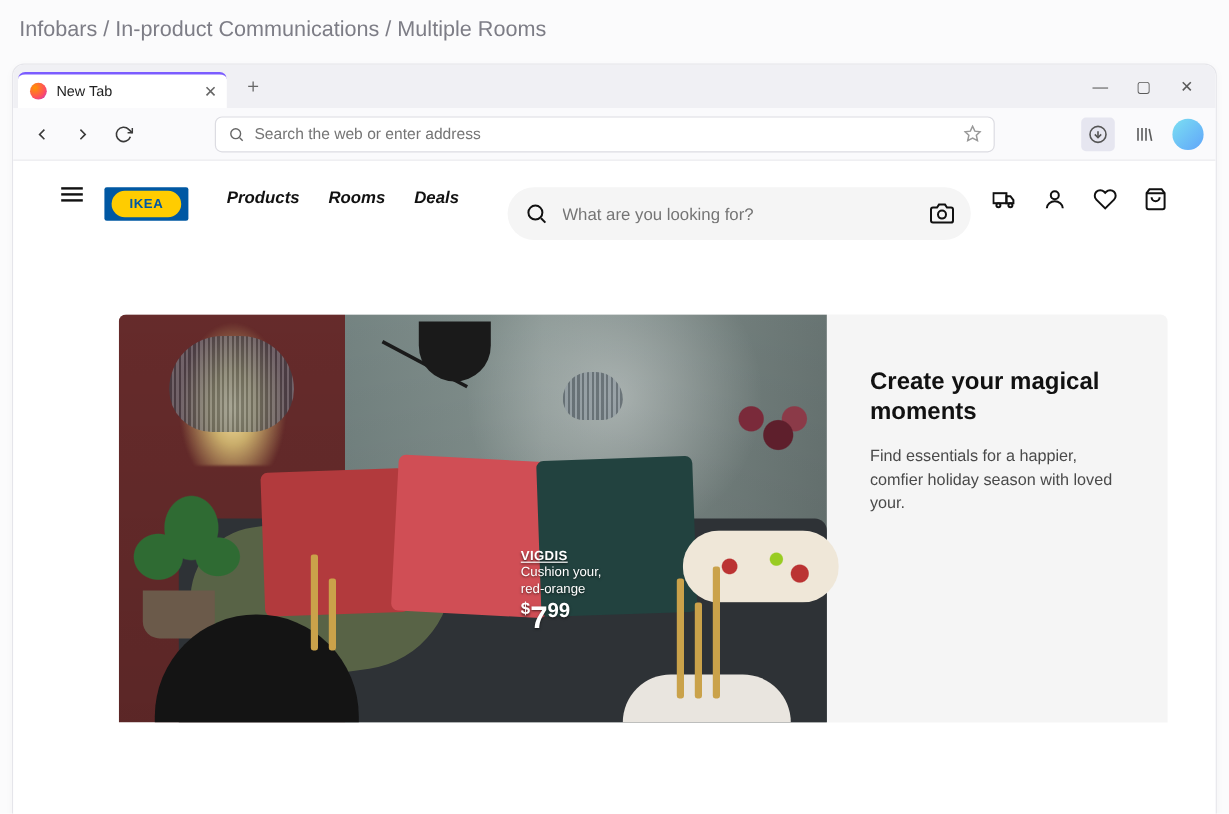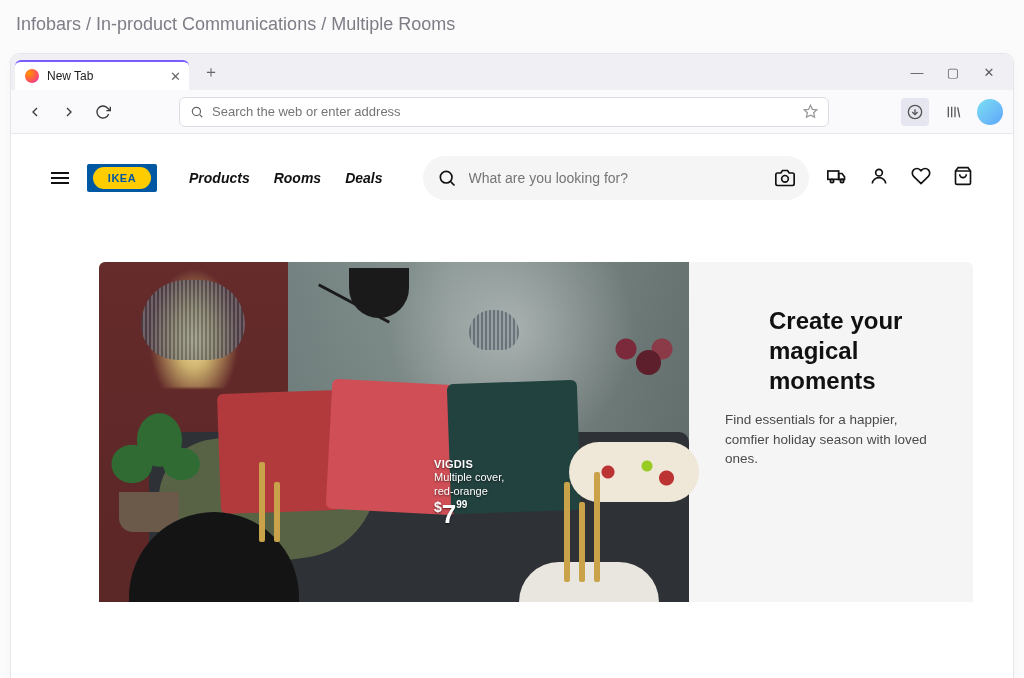--- a/index.html
+++ b/index.html
@@ -124,21 +124,21 @@
     width: 26px; height: 26px;
   }
   
   .content {
     height: 560px;
     background: #fff;
     overflow: hidden;
   }
   .site-header {
     display: flex;
-    align-items: center;
+    align-items: flex-start;
     padding: 22px 40px 18px 40px;
     gap: 18px;
   }
   .burger {
     display: flex; flex-direction: column; gap: 3px; cursor: pointer;
     width: 18px;
   }
   .burger div { height: 2px; background: #111; }
   .logo {
     width: 70px; height: 28px;
@@ -254,33 +254,32 @@
   .cs1 { left:160px; height:80px; }
   .cs2 { left:175px; height:60px; }
   .cs3 { left:465px; height:100px; bottom:20px;}
   .cs4 { left:480px; height:80px; bottom:20px;}
   .cs5 { left:495px; height:110px; bottom:20px;}
   .tray { position:absolute; bottom:0; left:420px; width:140px; height:40px; background:#e9e5df; border-radius:70px 70px 0 0; }
   .price-tag {
     position:absolute; left:335px; top:196px;
     color:#fff; text-shadow:0 1px 2px rgba(0,0,0,.6);
   }
-  .pt-name { font-size:11px; font-weight:700; letter-spacing:.3px; }
+  .pt-name { font-size:11px; font-weight:700; letter-spacing:.3px;text-decoration:underline; }
   .pt-desc { font-size:11px; line-height:1.3; }
   .pt-price { font-size:14px; font-weight:800; }
   .pt-price .cur { font-size:14px; vertical-align: top; }
   .pt-price .big { font-size:26px; }
-  .pt-price .cents { font-size:10px; vertical-align: top; }
+  .pt-price .cents { font-size:17px; vertical-align: top; }
   .hero-copy {
     flex:1; padding: 44px 34px 0 36px;
   }
   .hero-copy h2 {
-    font-size: 24px; font-weight:700; color:#111; line-height:1.25;
+    font-size: 20px; font-weight:700; color:#111; line-height:1.25;
     margin-bottom: 14px;
-    margin-left: 44px;
   }
   .hero-copy p {
     font-size: 13.5px; color:#4a4a4a; line-height:1.45;
     margin-bottom: 24px;
   }
   .hero-cta {
     display:inline-block; background:#111; color:#fff;
     padding: 11px 20px; border-radius: 22px;
     font-size: 13px; font-weight:700; cursor:pointer;
   }
@@ -440,26 +439,26 @@
         <div class="plantpot"></div>
         <div class="sidetable"></div>
         <div class="candle cs1"></div>
         <div class="candle cs2"></div>
         <div class="tray"></div>
         <div class="candle cs3"></div>
         <div class="candle cs4"></div>
         <div class="candle cs5"></div>
         <div class="price-tag">
           <div class="pt-name">VIGDIS</div>
-          <div class="pt-desc">Multiple cover,</div>
+          <div class="pt-desc">Cushion your,</div>
           <div class="pt-desc">red-orange</div>
           <div class="pt-price">
             <span class="cur">$</span><span class="big">7</span><span class="cents">99</span>
           </div>
         </div>
       </div>
       <div class="hero-copy">
         <h2>Create your magical moments</h2>
-        <p>Find essentials for a happier, comfier holiday season with loved ones.</p>
+        <p>Find essentials for a happier, comfier holiday season with loved your.</p>
       </div>
     </div>
   </div>
 </div>
 
 </body></html>

